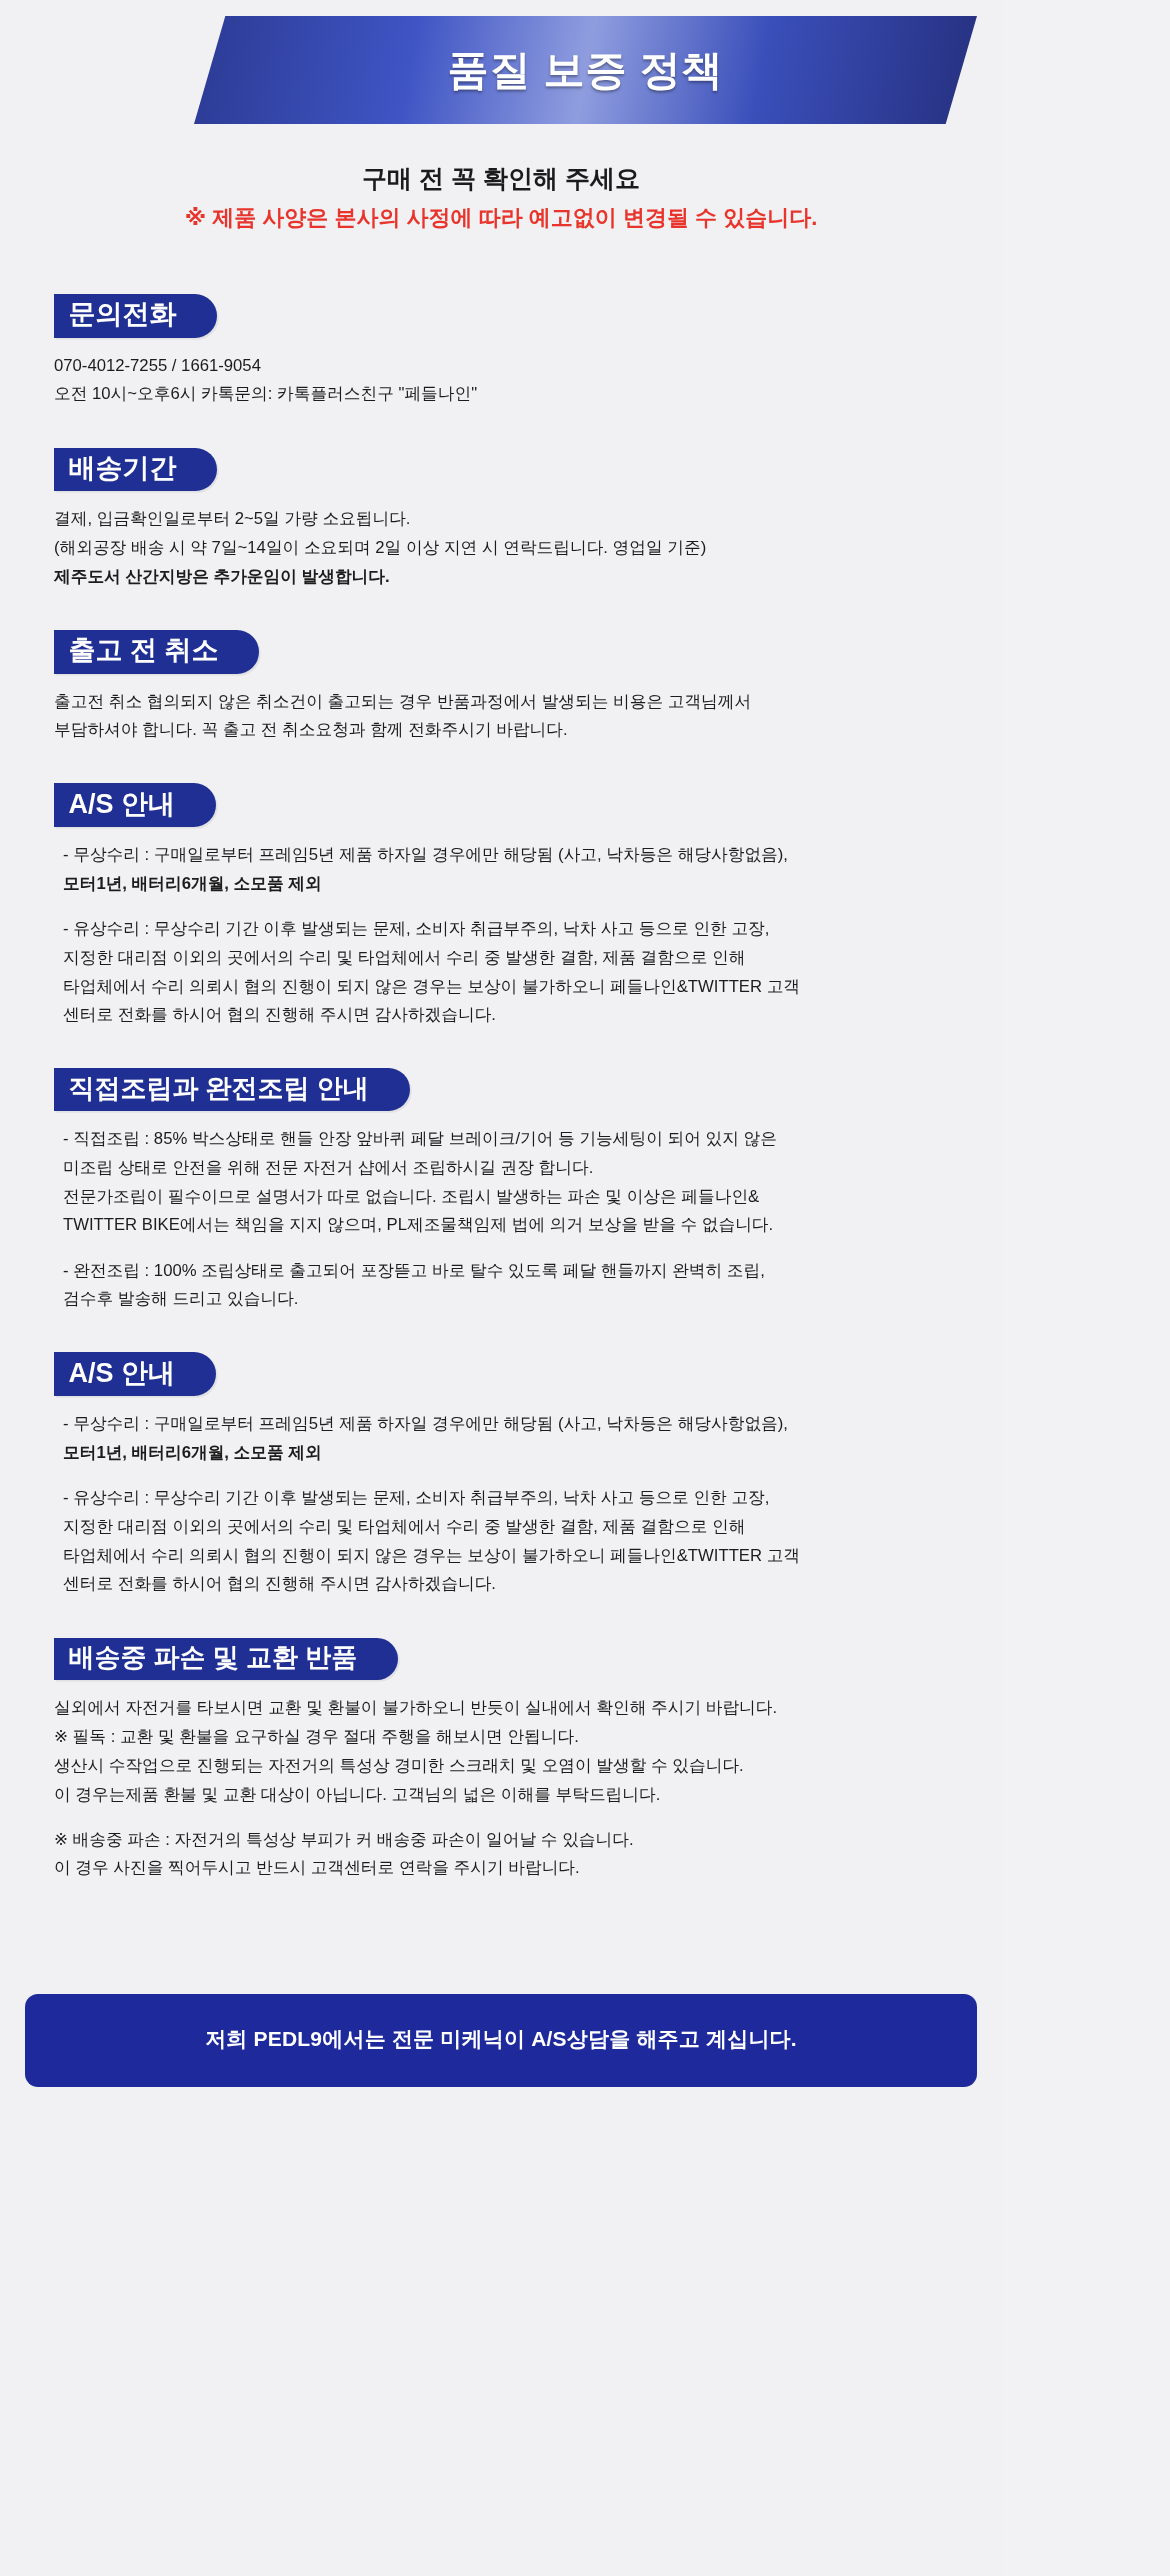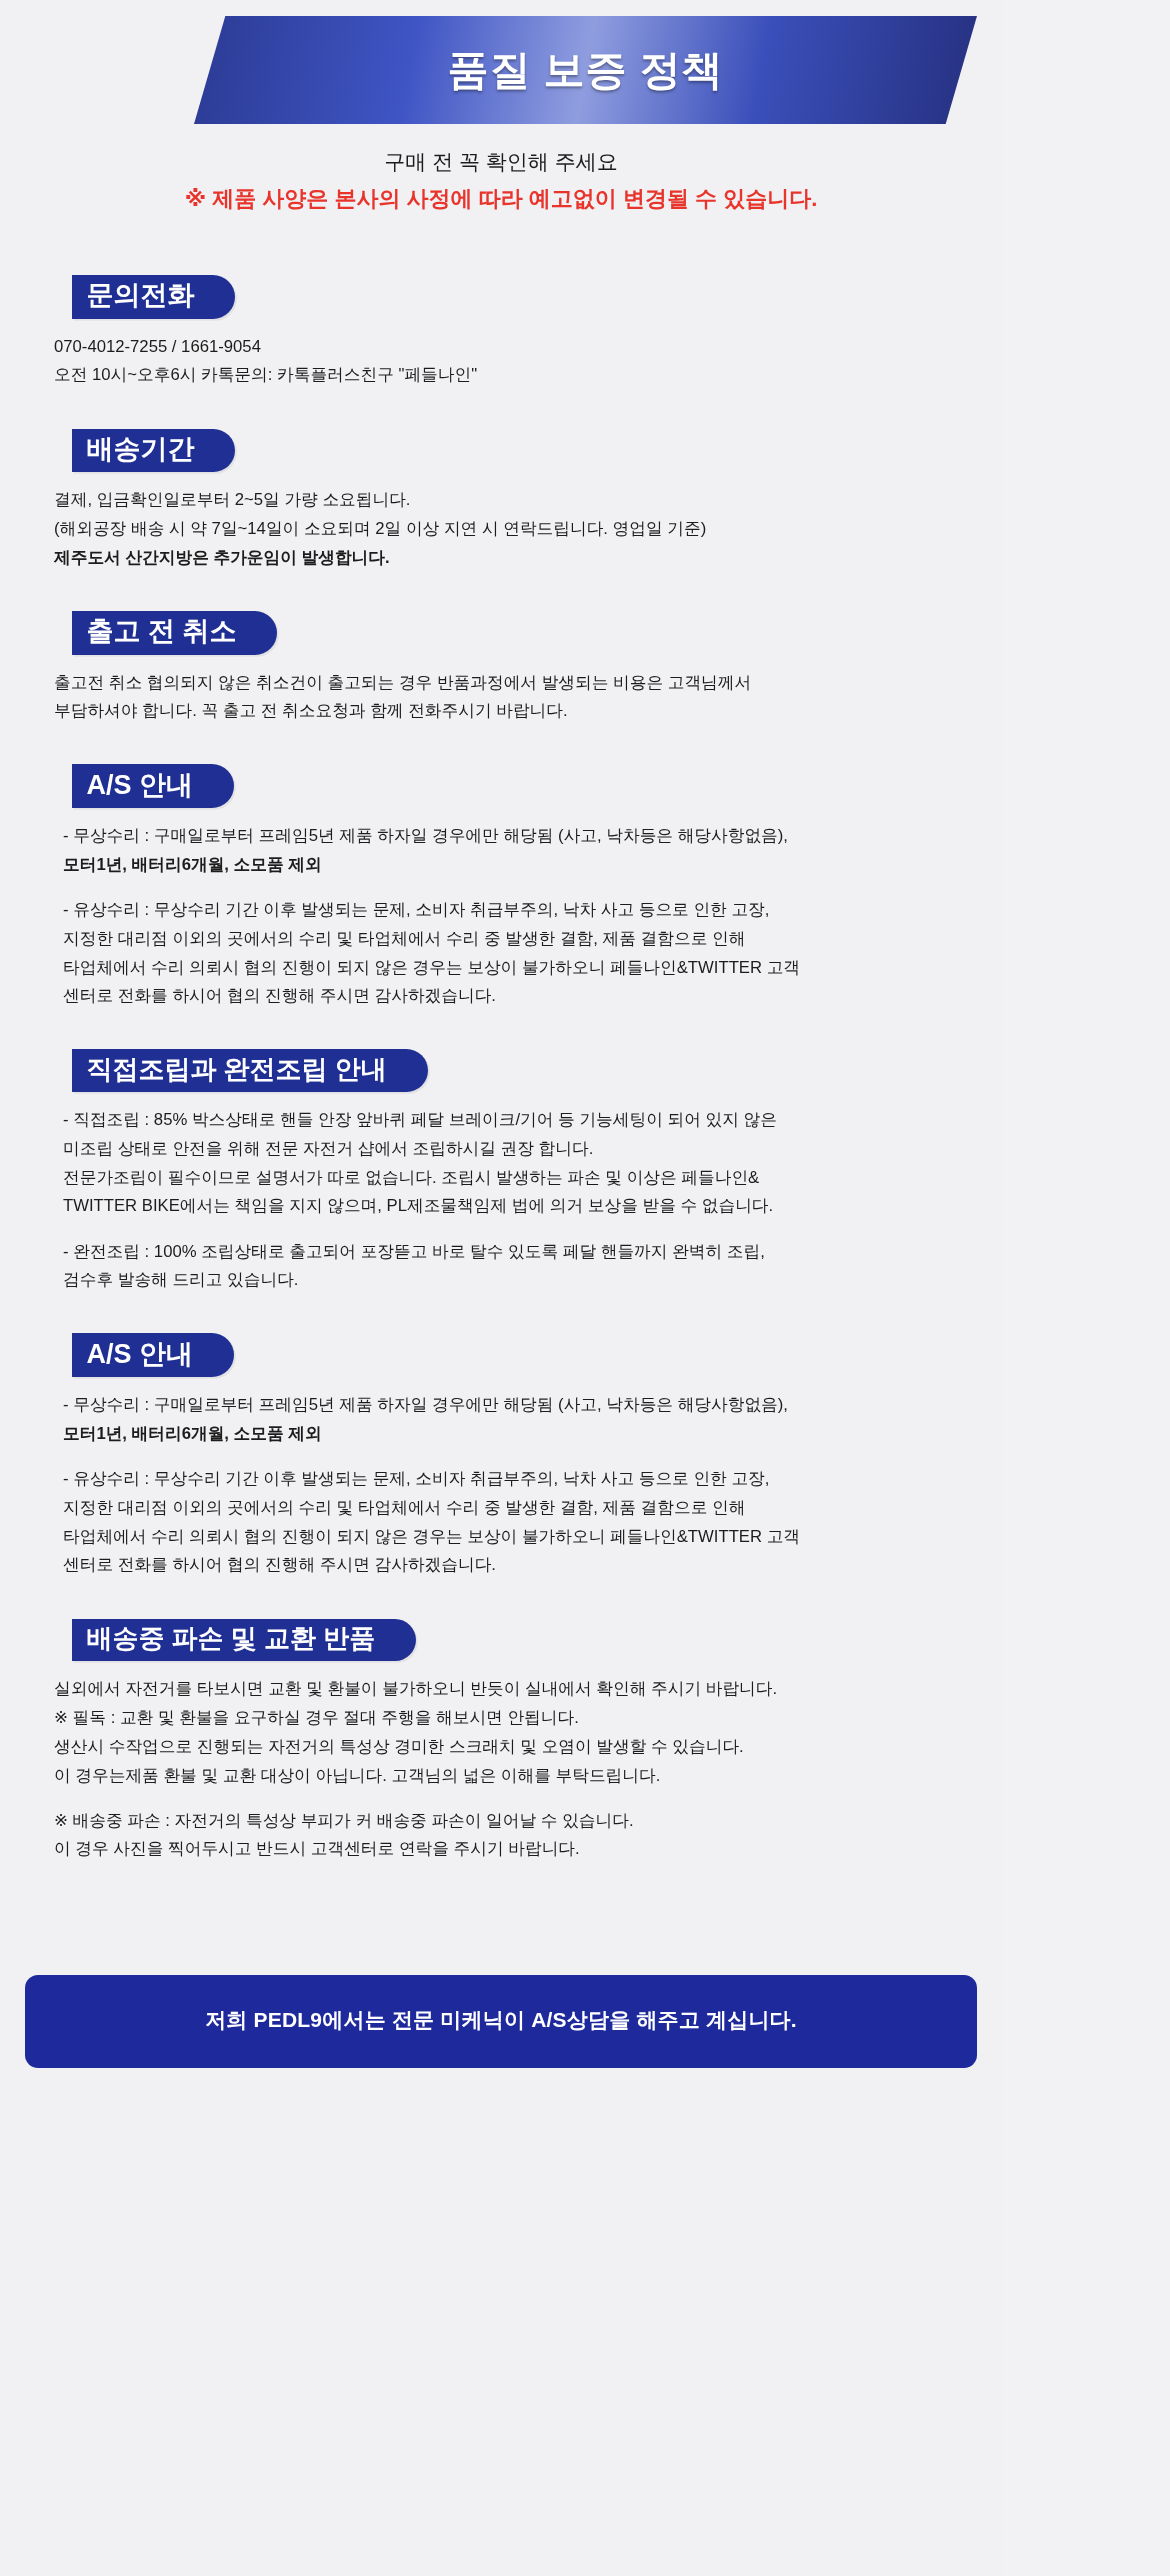--- a/index.html
+++ b/index.html
@@ -40,24 +40,24 @@
   }
   .banner-title {
     color: #ffffff;
     font-size: 41px;
     font-weight: bold;
     letter-spacing: 0.9px;
     text-shadow: 0 1.8px 2.7px rgba(0,0,0,.35);
   }
   .sub1 {
     text-align: center;
-    font-size: 21px;
-    font-weight: normal;
+    font-size: 25px;
+    font-weight: bold;
     color: #1b1b1b;
-    margin-top: 4px;
+    margin-top: 18px;
   }
   .sub2 {
     text-align: center;
     font-size: 22px;
     font-weight: bold;
     color: #e8342b;
     margin-top: 8px;
   }
 
   
@@ -72,21 +72,20 @@
     display: inline-block;
     position: relative;
     background: #1f2f94;
     color: #fff;
     font-size: 27px;
     font-weight: bold;
     padding: 5.4px 41px 7.2px 14.4px;
     border-radius: 0 31px 31px 0;
     line-height: 1.15;
     box-shadow: 1.8px 1.8px 0 rgba(0,0,0,0.06);
-    margin-left: 18px;
   }
   .tag.small { font-size: 26px; }
 
   .body {
     margin-top: 14px;
     font-size: 16.7px;
     line-height: 1.62;
     color: #1c1c1c;
   }
   .body p { margin: 0 0 1.8px 0; }

